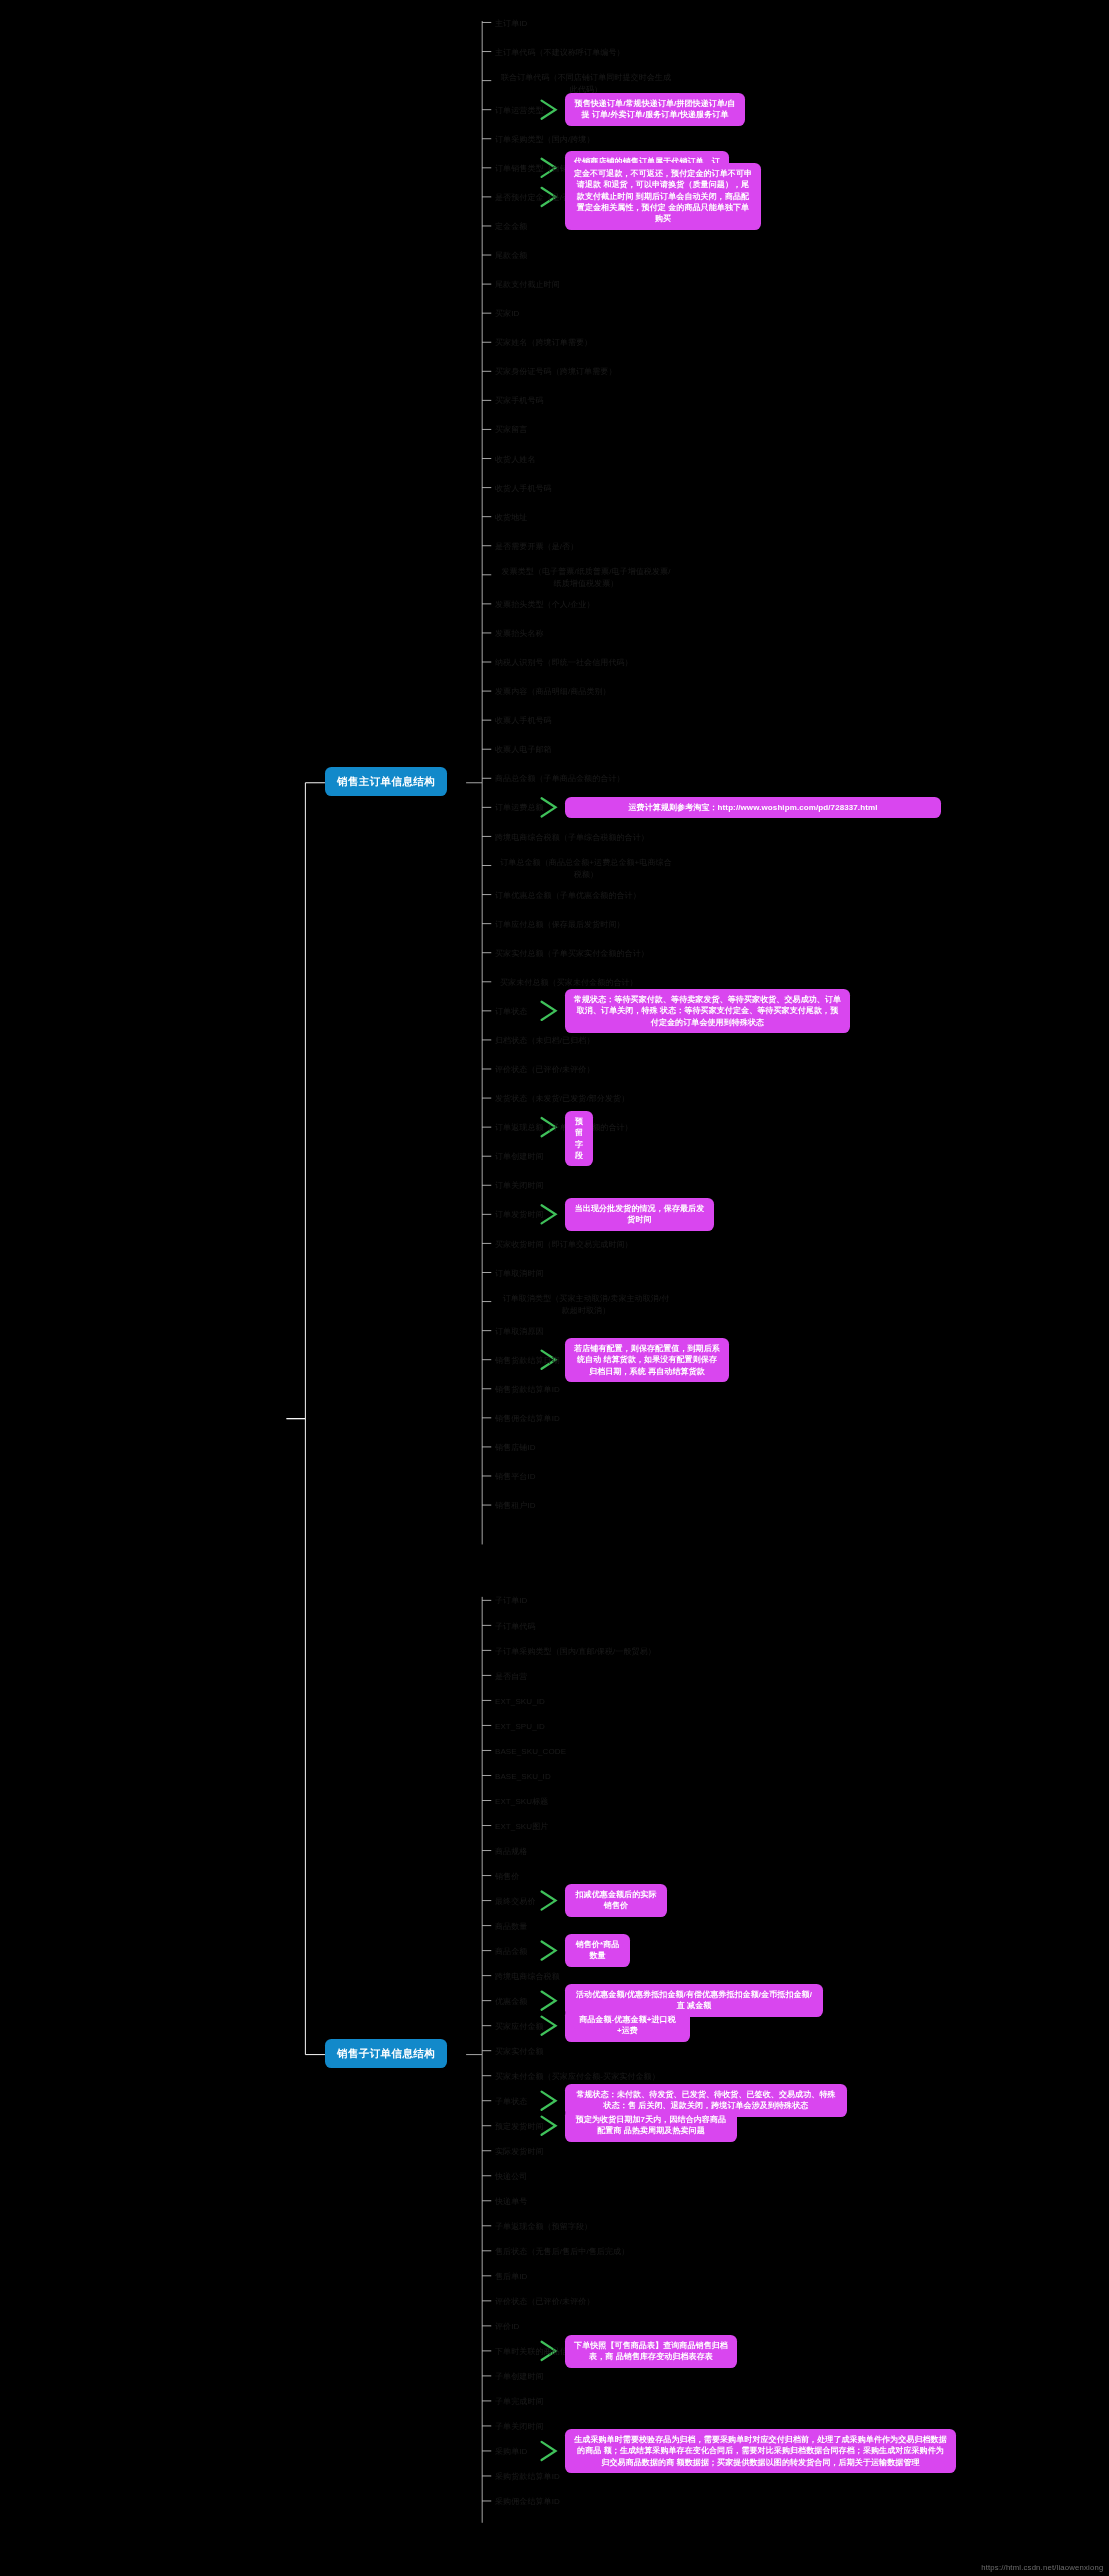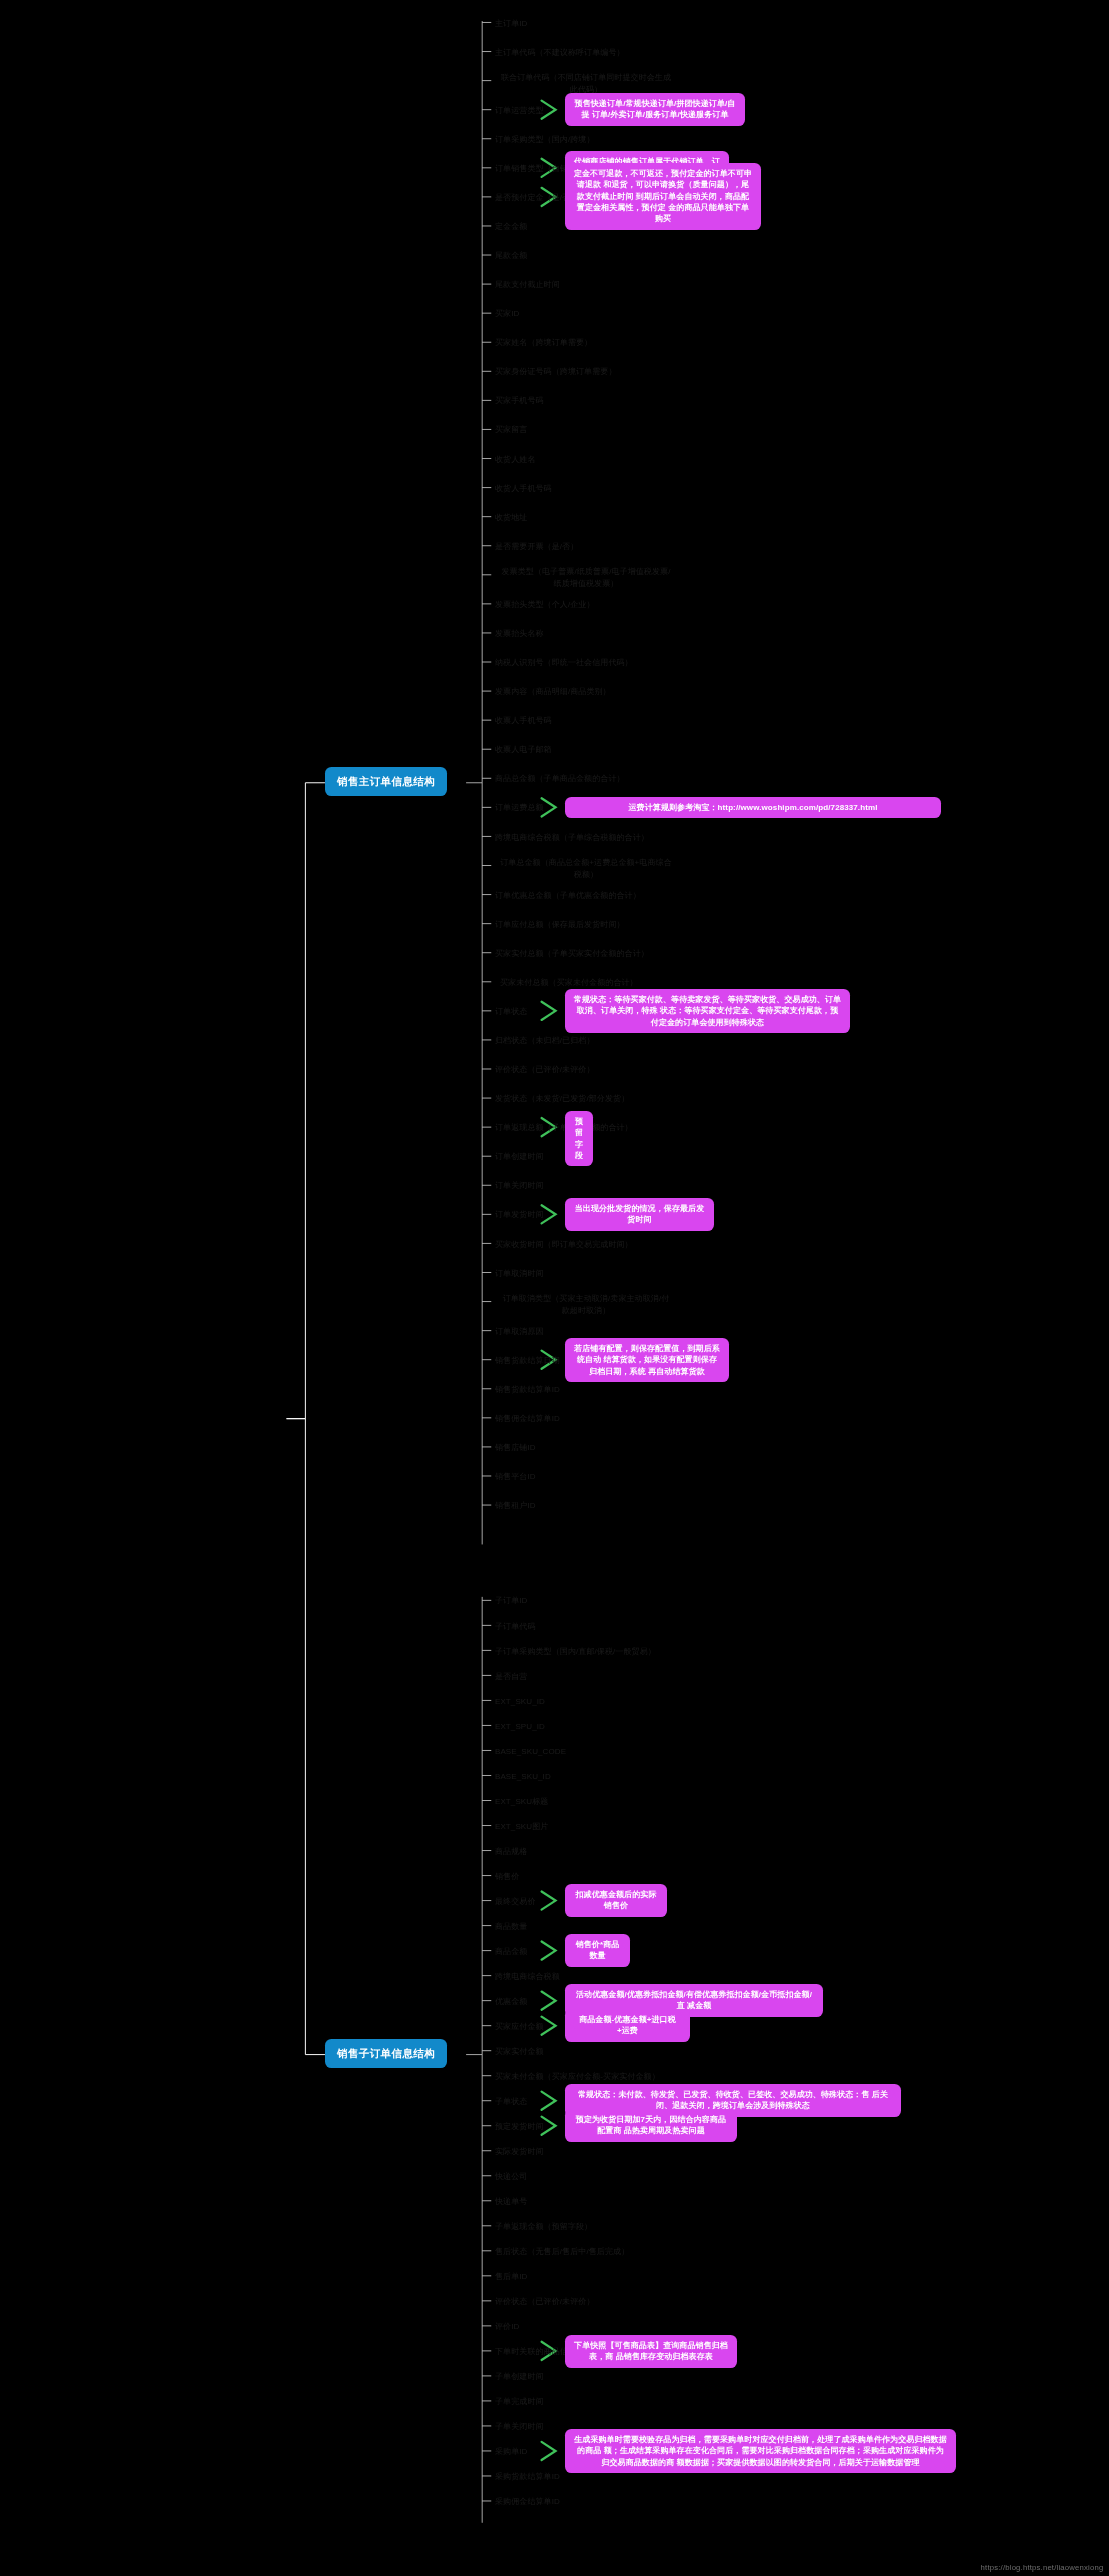--- a/index.html
+++ b/index.html
@@ -315,26 +315,26 @@
       <div class="note" style="left: 565px; width: 28px; top: 1111px;">预留字段</div>
       <div class="note" style="left: 565px; width: 149px; top: 1198px;">当出现分批发货的情况，保存最后发货时间</div>
       <div class="note" style="left: 565px; width: 164px; top: 1338px;">若店铺有配置，则保存配置值，到期后系统自动
 结算货款，如果没有配置则保存归档日期，系统
 再自动结算货款</div>
       <div class="note" style="left: 565px; width: 102px; top: 1884px;">扣减优惠金额后的实际销售价</div>
       <div class="note" style="left: 565px; width: 65px; top: 1934px;">销售价*商品数量</div>
       <div class="note" style="left: 565px; width: 258px; top: 1984px;">活动优惠金额/优惠券抵扣金额/有偿优惠券抵扣金额/金币抵扣金额/直
 减金额</div>
       <div class="note" style="left: 565px; width: 125px; top: 2009px;">商品金额-优惠金额+进口税+运费</div>
-      <div class="note" style="left: 565px; width: 336px; top: 2084px;">常规状态：未付款、待发货、已发货、待收货、已签收、交易成功、特殊状态：售
+      <div class="note" style="left: 565px; width: 282px; top: 2084px;">常规状态：未付款、待发货、已发货、待收货、已签收、交易成功、特殊状态：售
 后关闭、退款关闭，跨境订单会涉及到特殊状态</div>
       <div class="note" style="left: 565px; width: 172px; top: 2109px;">预定为收货日期加7天内，因结合内容商品配置商
 品热卖周期及热卖问题</div>
       <div class="note" style="left: 565px; width: 172px; top: 2335px;">下单快照【可售商品表】查询商品销售归档表，商
 品销售库存变动归档表存表</div>
       <div class="note" style="left: 565px; width: 391px; top: 2429px;">生成采购单时需要校验存品为归档，需要采购单时对应交付归档前，处理了成采购单件作为交易归档数据的商品
 额；生成结算采购单存在变化合同后，需要对比采购归档数据合同存档；采购生成对应采购件为归交易商品数据的商
 额数据据；买家提供数据以图的转发货合同，后期关于运输数据管理</div>
     </div>
 
-  <div class="watermark">https://blog.https.net/liaowenxiong</div>
+  <div class="watermark">https://html.csdn.net/liaowenxiong</div>
 </div>
 
 
 </body></html>

